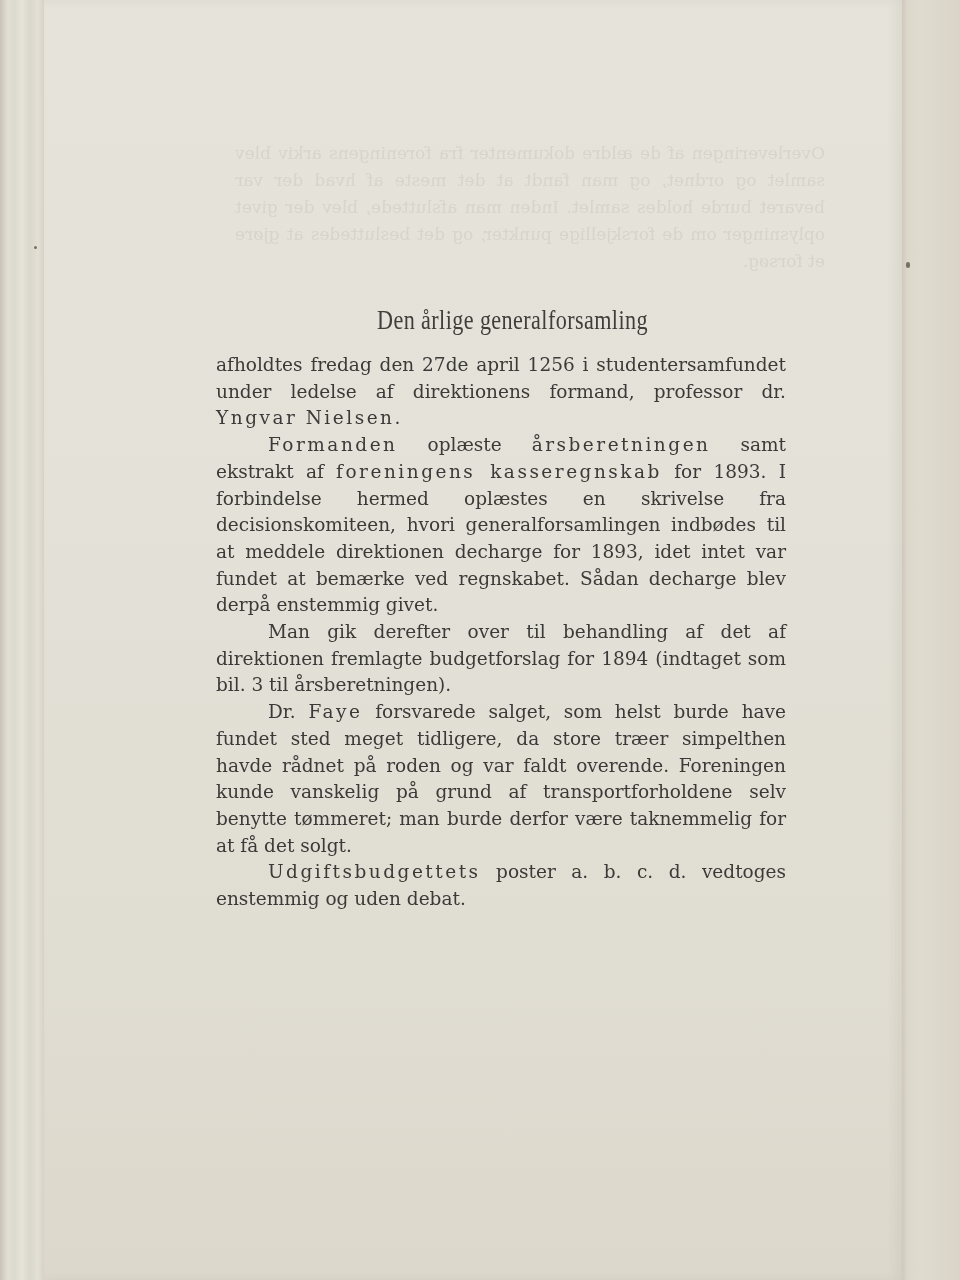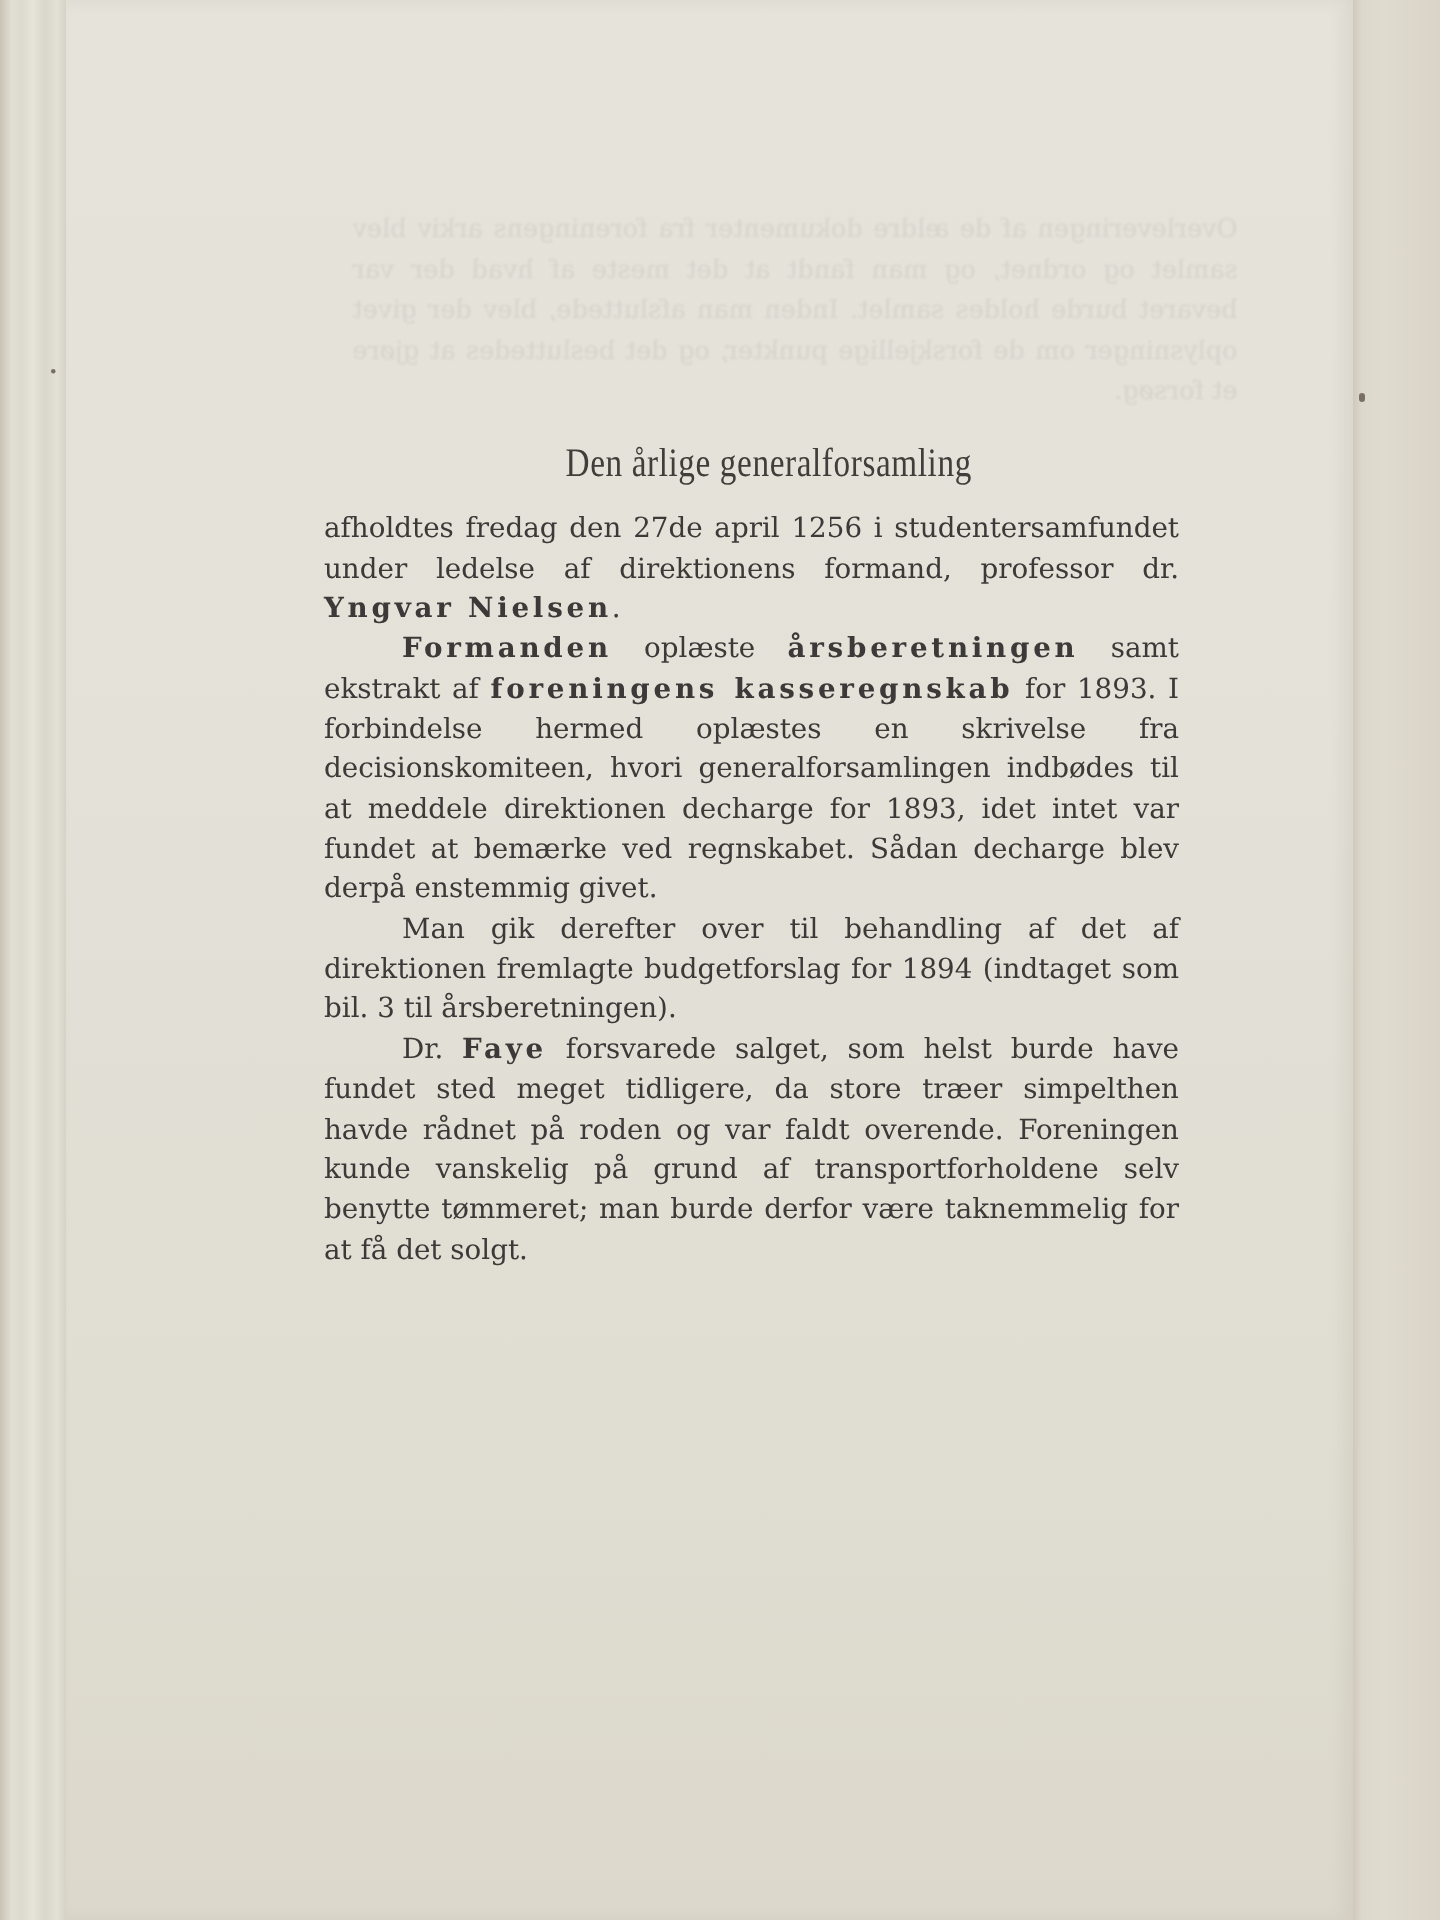--- a/index.html
+++ b/index.html
@@ -21,35 +21,35 @@
     position: absolute; left: 902px; top: 0; width: 58px; height: 1280px;
     background: linear-gradient(90deg, #cfc9bc 0px, #ddd8cc 6px, #e0dbcf 20px, #d9d4c7 58px);
   }
   .bleed {
     position: absolute; left: 235px; top: 140px; width: 590px;
     color: rgba(120,115,105,0.12); font-size: 17px; line-height: 27px;
     transform: scaleX(-1); filter: blur(0.6px);
     text-align: justify;
   }
   .text-block {
-    position: absolute; left: 216px; top: 288px; width: 570px;
+    position: absolute; left: 216px; top: 300px; width: 570px;
     color: #3c3a38; font-size: 18.5px; line-height: 26.7px;
   }
   .title {
     text-align: center; font-size: 27px; line-height: 40px;
     margin: 0 0 12px 0; padding-left: 28px;
     font-family: "Liberation Serif", "DejaVu Serif", serif;
     transform: scaleX(0.82); transform-origin: center;
     color: #403d3a; letter-spacing: 0.5px;
   }
   p.para {
     margin: 0; text-align: justify; text-align-last: left;
   }
   p.para.indent { text-indent: 52px; }
-  .spaced { letter-spacing: 2.5px; font-weight: bold; }
+  .spaced { letter-spacing: 2.5px; }
   .spot {
     position: absolute; width: 4px; height: 6px; background: #7a6f63; border-radius: 2px;
   }
 </style>
 </head>
 <body>
 
 <div class="left-edge"></div>
 <div class="right-edge"></div>
 
@@ -59,14 +59,15 @@
 
 <div class="bleed">Overleveringen af de ældre dokumenter fra foreningens arkiv blev samlet og ordnet, og man fandt at det meste af hvad der var bevaret burde holdes samlet. Inden man afsluttede, blev der givet oplysninger om de forskjellige punkter, og det besluttedes at gjøre et forsøg.</div>
 
 <div class="text-block">
   <div class="title">Den årlige generalforsamling</div>
   <div id="paras">
       <p class="para"><span>afholdtes fredag den 27de april 1256 i studentersamfundet under ledelse af direktionens formand, professor dr. </span><span class="spaced">Yngvar Nielsen</span><span>.</span></p>
       <p class="para indent"><span class="spaced">Formanden</span><span> oplæste </span><span class="spaced">årsberetningen</span><span> samt ekstrakt af </span><span class="spaced">foreningens kasseregnskab</span><span> for 1893. I forbindelse hermed oplæstes en skrivelse fra decisionskomiteen, hvori generalforsamlingen indbødes til at meddele direktionen decharge for 1893, idet intet var fundet at bemærke ved regnskabet. Sådan decharge blev derpå enstemmig givet.</span></p>
       <p class="para indent"><span>Man gik derefter over til behandling af det af direktionen fremlagte budgetforslag for 1894 (indtaget som bil. 3 til årsberetningen).</span></p>
       <p class="para indent"><span>Dr. </span><span class="spaced">Faye</span><span> forsvarede salget, som helst burde have fundet sted meget tidligere, da store træer simpelthen havde rådnet på roden og var faldt overende. Foreningen kunde vanskelig på grund af transportforholdene selv benytte tømmeret; man burde derfor være taknemmelig for at få det solgt.</span></p>
+      <p class="para indent"><span class="spaced">Udgiftsbudgettets</span><span> poster a. b. c. d. vedtoges enstemmig og uden debat.</span></p>
     </div>
 </div>
 
 </body></html>

